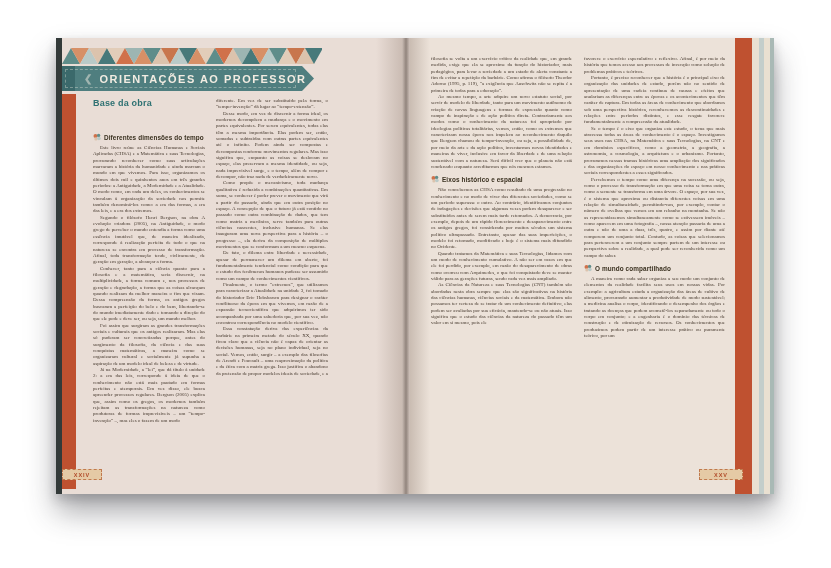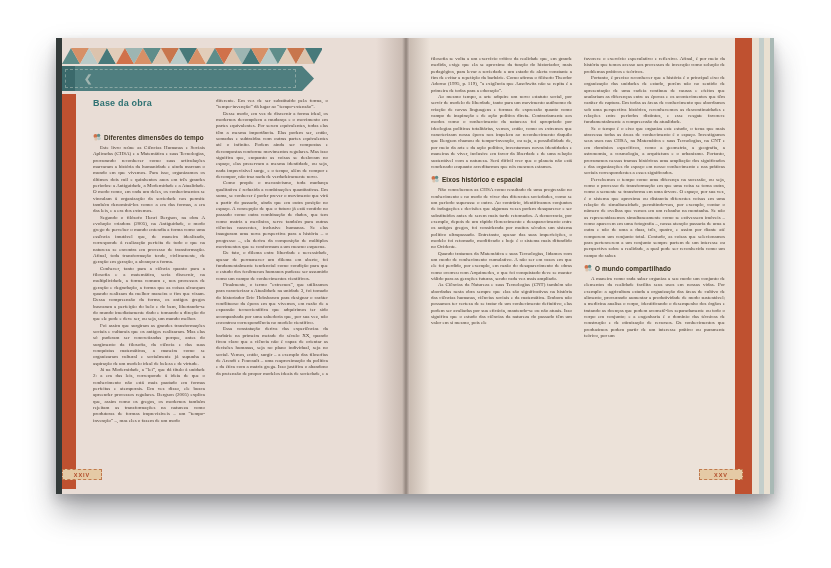--- a/index.html
+++ b/index.html
@@ -130,20 +130,21 @@
           <polygon points="207,0 225,0 216,16" fill="#5f8d8a"></polygon>
           <polygon points="216,16 225,0 234,16" fill="#e2cdb9"></polygon>
           <polygon points="225,0 243,0 234,16" fill="#c8764d"></polygon>
           <polygon points="234,16 243,0 252,16" fill="#dcc3ad"></polygon>
           <polygon points="243,0 261,0 252,16" fill="#47797a"></polygon>
         </svg>
 
       <div class="banner">
         <span class="cap"></span>
         <span class="deco">❮</span>
+        <span class="title">ORIENTAÇÕES AO PROFESSOR</span>
       </div>
 
       <div class="bar-left"></div>
 
       <div class="content content-left bodytext">
         <div class="col-l">
           <div class="h-main">Base da obra</div>
           <div class="subhead">
             <svg width="8" height="8" viewBox="0 0 8 8">
               <circle cx="2.5" cy="3" r="2" fill="#d0714a"></circle>

